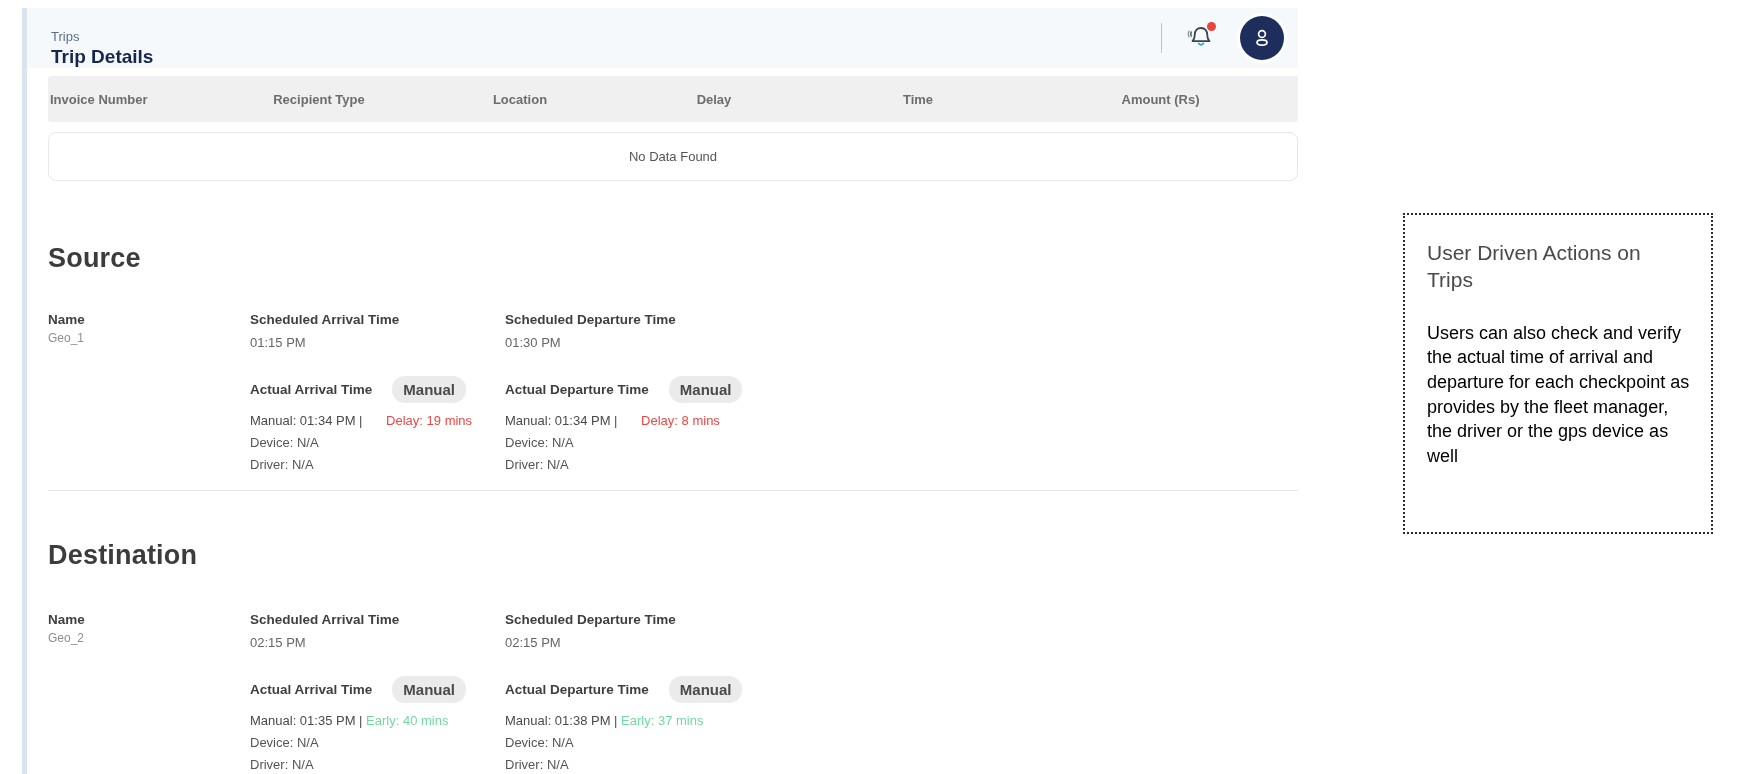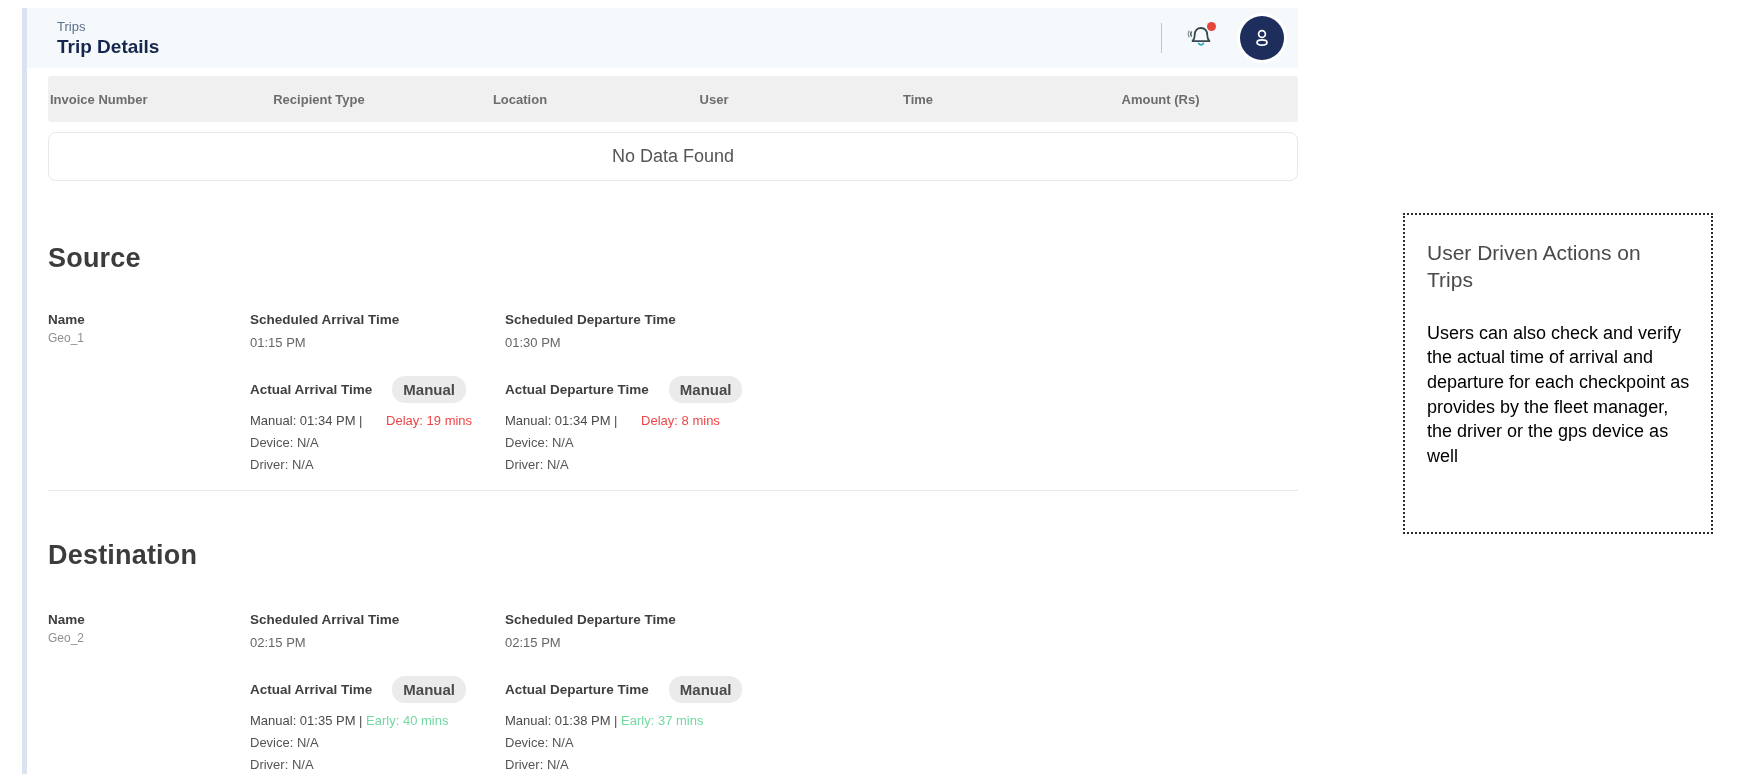--- a/index.html
+++ b/index.html
@@ -4,39 +4,39 @@
 <style>
   * { margin:0; padding:0; box-sizing:border-box; }
   html,body { background:#ffffff; }
   body { font-family:"Liberation Sans", sans-serif; }
   .canvas { position:relative; width:1756px; height:774px; background:#fff; overflow:hidden; }
 
   .left-strip { position:absolute; left:22px; top:8px; width:5px; height:766px; background:#d9e4f0; }
 
   
   .topbar { position:absolute; left:27px; top:8px; width:1271px; height:60px; background:#f6f9fb;
-            display:flex; align-items:center; justify-content:space-between; padding:0 14px 0 30px; }
+            display:flex; align-items:flex-end; justify-content:space-between; padding:0 14px 0 24px; }
   .crumb-wrap { display:flex; flex-direction:column; justify-content:center; gap:2px; }
   .breadcrumb { font-size:13px; color:#5c7089; }
   .page-title { font-size:19px; font-weight:bold; color:#16264e; }
   .topbar-right { display:flex; align-items:center; gap:24px; height:100%; }
   .vdivider { width:1px; height:30px; background:#b9c5d4; }
   .bell-wrap { position:relative; width:30px; height:30px; cursor:pointer; }
   .bell-dot { position:absolute; right:0px; top:-1px; width:9px; height:9px; border-radius:50%; }
   .avatar { width:44px; height:44px; border-radius:50%; display:flex; align-items:center; justify-content:center;
             box-shadow:0 0 0 3px #ffffff; cursor:pointer; }
 
   
   .tbl-head { position:absolute; left:48px; top:76px; width:1250px; height:46px; background:#f0f0f1; border-radius:3px;
               display:grid; grid-template-columns:165px 212px 190px 198px 210px 275px; align-items:center; }
   .tbl-head .cell { font-size:13px; color:#6d6d6d; font-weight:bold; text-align:center; }
   .tbl-head .cell:first-child { text-align:left; padding-left:2px; }
   .no-data { position:absolute; left:48px; top:132px; width:1250px; height:49px; background:#fff;
              border:1px solid #e8e8e8; border-radius:8px; display:flex; align-items:center; justify-content:center;
-             font-size:18px; color:#555; }
+             font-size:13px; color:#555; }
 
   
   .section-title { position:absolute; left:48px; font-size:27px; font-weight:bold; color:#3c3c3c; letter-spacing:0.2px; }
   .sec-grid { position:absolute; left:48px; width:1250px; display:grid; grid-template-columns:202px 255px auto; }
   .lbl { font-size:13.5px; font-weight:bold; color:#3f3f3f; }
   .val { font-size:13px; color:#666; margin-top:8px; }
   .name-val { font-size:12px; color:#8f8f8f; margin-top:4px; }
   .actual-block { margin-top:26px; }
   .actual-head { display:flex; align-items:center; gap:20px; }
   .badge { background:#ebebeb; color:#4a4a4a; font-size:15px; font-weight:bold; padding:5px 11px; border-radius:13px; }
@@ -81,21 +81,21 @@
           <ellipse cx="12" cy="16.5" rx="5" ry="2.6" fill="none" stroke="#ffffff" stroke-width="1.7"></ellipse>
         </svg>
       </div>
     </div>
   </div>
 
   <div class="tbl-head">
     <div class="cell">Invoice Number</div>
     <div class="cell">Recipient Type</div>
     <div class="cell">Location</div>
-    <div class="cell">User</div>
+    <div class="cell">Delay</div>
     <div class="cell">Time</div>
     <div class="cell">Amount (Rs)</div>
   </div>
   <div class="no-data">No Data Found</div>
 
   <div class="section-title" style="top:243px;">Source</div>
   <div class="sec-grid" style="top:312px;">
     <div>
       <div class="lbl">Name</div>
       <div class="name-val">Geo_1</div>

